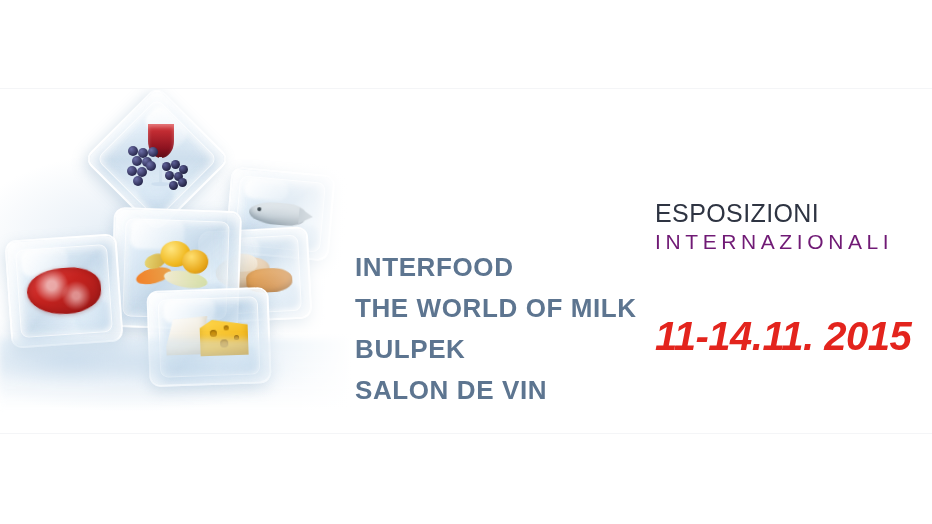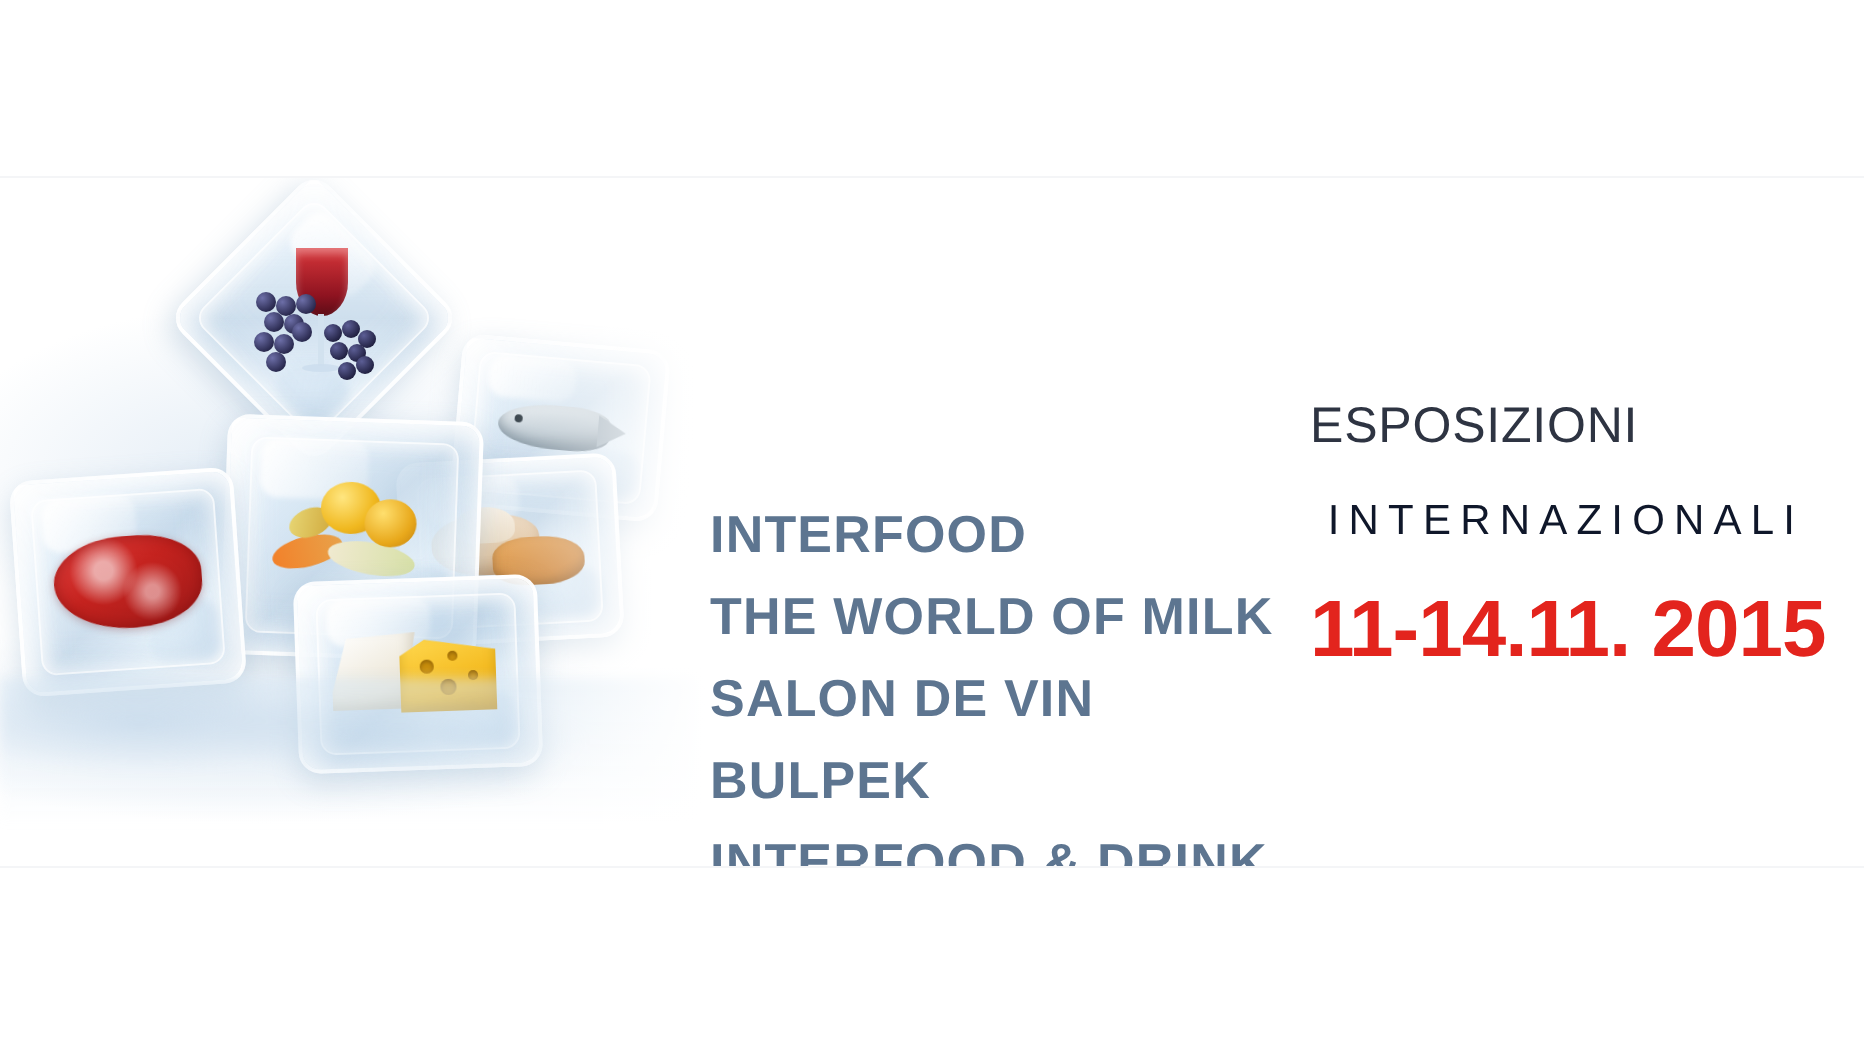--- a/index.html
+++ b/index.html
@@ -152,27 +152,28 @@
     font-size:26px;font-weight:bold;color:#5d7590;
     letter-spacing:.6px;line-height:41px;white-space:nowrap;
   }
 
   
   .right{position:absolute;left:655px;top:112px;width:256px;}
   .esposizioni{
     font-size:25px;font-weight:normal;color:#2e3442;letter-spacing:.4px;line-height:1;
   }
   .internazionali{
-    margin-top:24px;text-align:center;
-    font-size:21px;font-weight:normal;color:#0f172a;letter-spacing:4.6px;line-height:1;
+    margin-top:5px;text-align:left;
+    font-size:21px;font-weight:normal;color:#701a75;letter-spacing:4.6px;line-height:1;
   }
   .date{
-    margin-top:24px;text-align:right;
+    margin-top:64px;text-align:right;
     font-size:40px;font-weight:bold;color:#e3241d;letter-spacing:-.5px;line-height:1;
     white-space:nowrap;
+    font-style:italic;
   }
 </style>
 </head>
 <body>
 
 <div class="stage">
   <div class="banner">
 
     <div class="ice-ambient"></div>
 
@@ -260,23 +261,22 @@
         </div>
       </div>
 
       <div class="reflect"></div>
       <div class="fade-right"></div>
     </div>
 
     <div class="events">
       <div class="event-line">INTERFOOD</div>
       <div class="event-line">THE WORLD OF MILK</div>
+      <div class="event-line">BULPEK</div>
       <div class="event-line">SALON DE VIN</div>
-      <div class="event-line">BULPEK</div>
-      <div class="event-line">INTERFOOD &amp; DRINK</div>
     </div>
 
     <div class="right">
       <div class="esposizioni">ESPOSIZIONI</div>
       <div class="internazionali">INTERNAZIONALI</div>
       <div class="date">11-14.11. 2015</div>
     </div>
 
   </div>
 </div>

